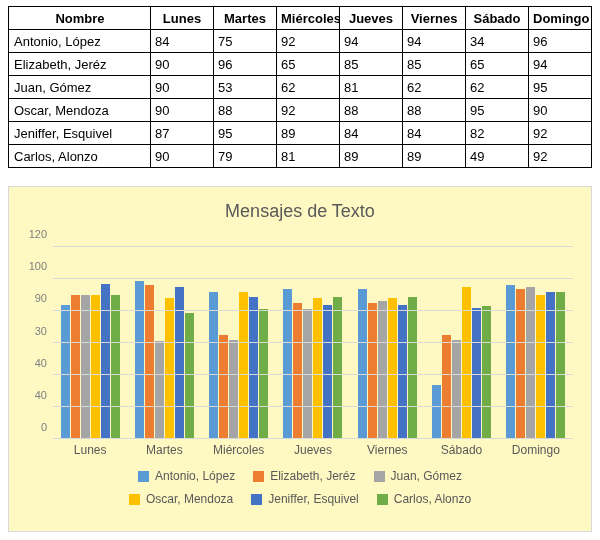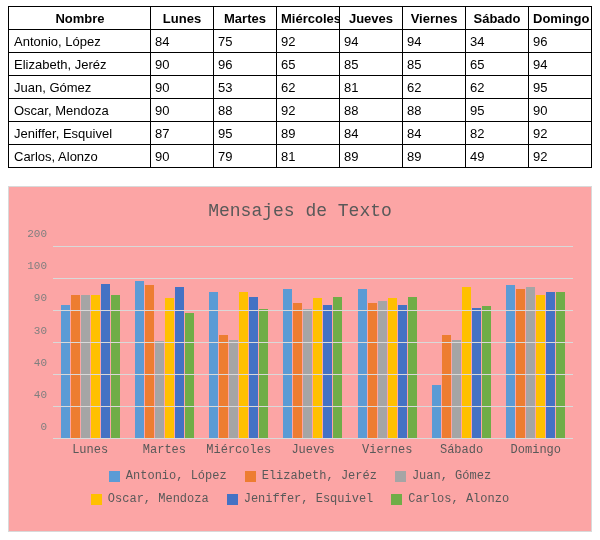--- a/index.html
+++ b/index.html
@@ -55,24 +55,23 @@
     text-align: left;
   }
 
   
   .chart-panel {
     position: absolute;
     left: 8px;
     top: 186px;
     width: 584px;
     height: 346px;
-    background: #fca5a5;
+    background: #fef9c3;
     border: 1px solid #d9d9d9;
     box-sizing: border-box;
-    font-family: Liberation Mono, monospace;
   }
   .chart-title {
     position: absolute;
     top: 14px;
     left: 0;
     width: 100%;
     text-align: center;
     font-size: 18px;
     color: #595959;
     font-weight: normal;
@@ -330,21 +329,21 @@
       <div class="grid-line" style="bottom: 50%;">
         <div class="ytick" style="bottom: 50%;">30</div>
       </div>
       <div class="grid-line" style="bottom: 66.6667%;">
         <div class="ytick" style="bottom: 66.6667%;">90</div>
       </div>
       <div class="grid-line" style="bottom: 83.3333%;">
         <div class="ytick" style="bottom: 83.3333%;">100</div>
       </div>
       <div class="grid-line" style="bottom: 100%;">
-        <div class="ytick" style="bottom: 100%;">200</div>
+        <div class="ytick" style="bottom: 100%;">120</div>
       </div>
     </div>
 
   <div class="xlabels" id="xlabels">
       <div class="xlabel">Lunes</div>
       <div class="xlabel">Martes</div>
       <div class="xlabel">Miércoles</div>
       <div class="xlabel">Jueves</div>
       <div class="xlabel">Viernes</div>
       <div class="xlabel">Sábado</div>

